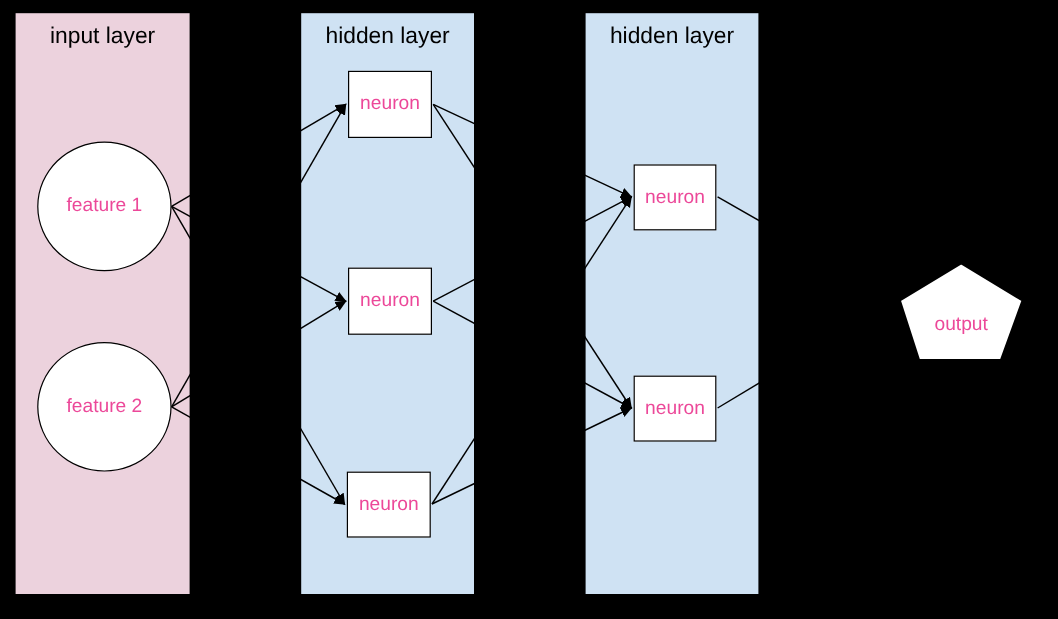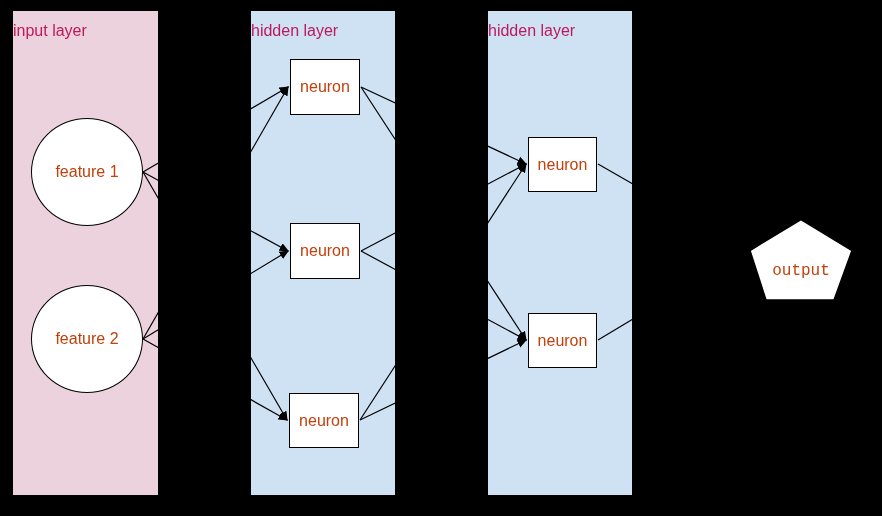--- a/index.html
+++ b/index.html
@@ -20,23 +20,24 @@
     top: 11px;
     height: 484px;
     z-index: 1;
   }
   .layer-col.input   { left: 13px;  width: 145px; background: #ecd2dd; }
   .layer-col.hidden1 { left: 251px; width: 144px; background: #cfe2f3; }
   .layer-col.hidden2 { left: 488px; width: 144px; background: #cfe2f3; }
   .layer-col.output  { left: 725px; width: 144px; background: #ffeec9; }
   .layer-title {
     padding-top: 9px;
-    font-size: 16px;
+    text-align: center;
+    font-size: 19px;
     line-height: 22px;
-    color: #be185d;
+    color: #000000;
   }
   svg.edges {
     position: absolute;
     left: 0;
     top: 0;
     z-index: 2;
     pointer-events: none;
   }
   .shape {
     position: absolute;
@@ -44,31 +45,30 @@
     background: #ffffff;
     border: 1.5px solid #000000;
     box-sizing: border-box;
     display: flex;
     align-items: center;
     justify-content: center;
   }
   .shape.ellipse { border-radius: 50%; }
   .shape-label {
     font-size: 16px;
-    color: #c2410c;
+    color: #ec4899;
     white-space: nowrap;
   }
   .pent-label-wrap {
     position: absolute;
     z-index: 4;
     display: flex;
     align-items: center;
     justify-content: center;
     pointer-events: none;
-    font-family: Liberation Mono, monospace;
   }
 </style>
 </head>
 <body>
 
 <div class="canvas">
 
   <div class="layer-col input">
     <div class="layer-title">input layer</div>
   </div>

